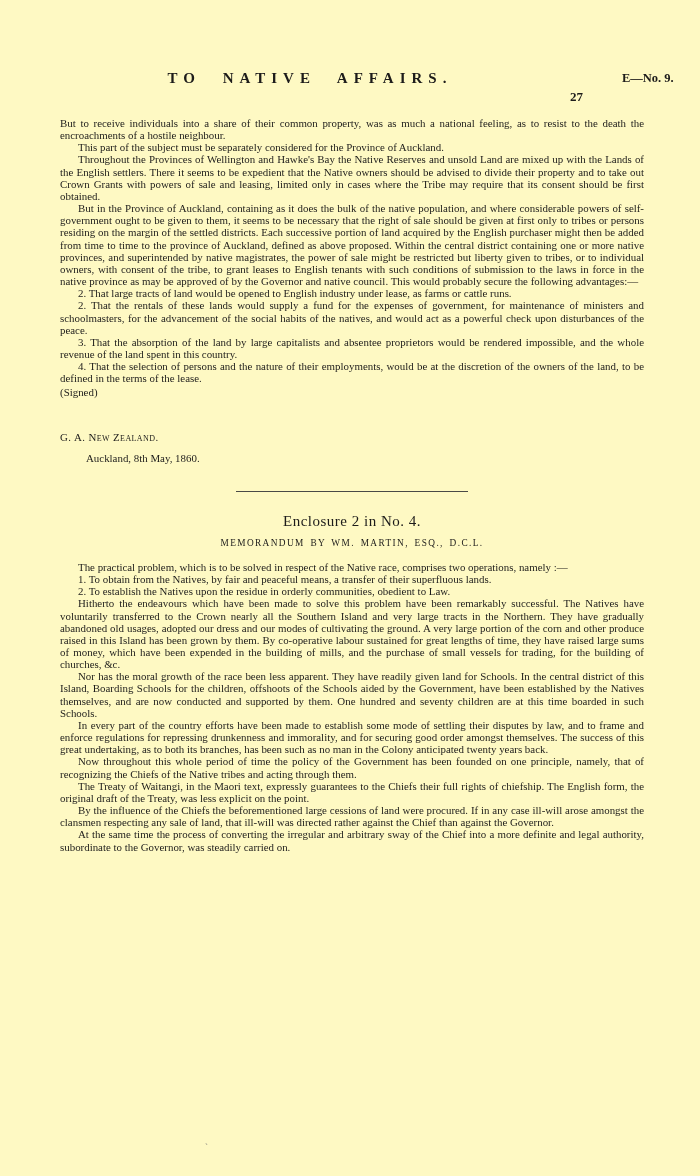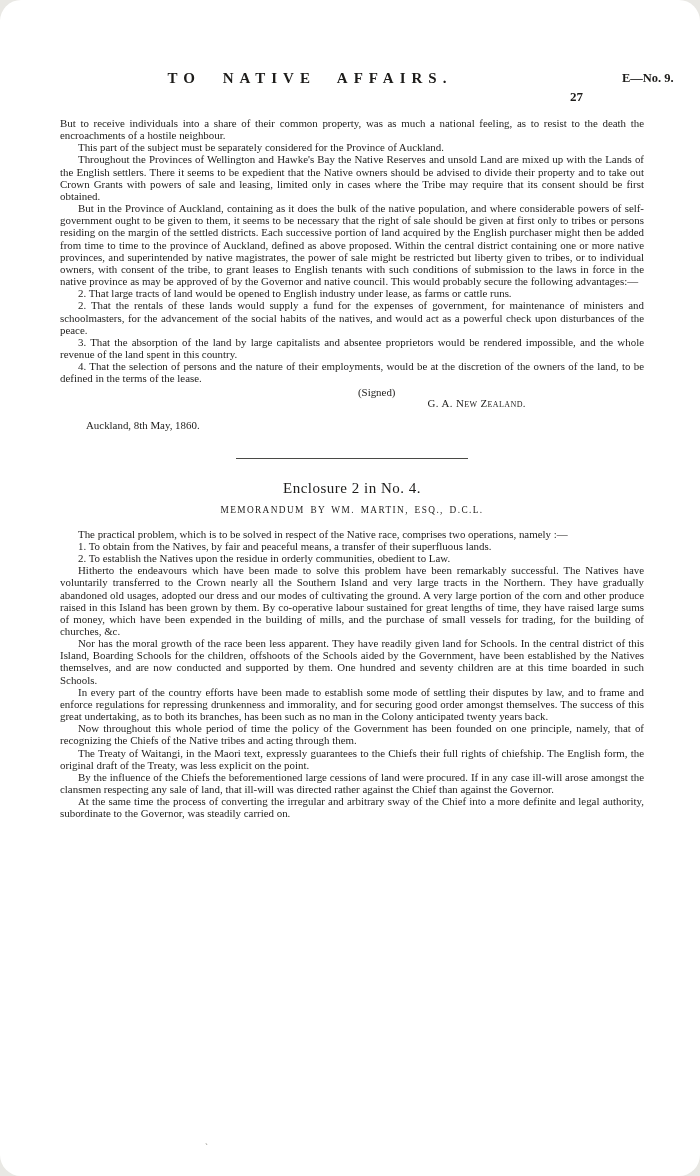--- a/index.html
+++ b/index.html
@@ -2,25 +2,24 @@
 <html><head>
 <meta charset="utf-8">
 <style>
   * { margin: 0; padding: 0; box-sizing: border-box; }
   html, body { background: #e9e8e4; }
   .page {
     position: relative;
     width: 700px;
     height: 1176px;
     margin: 0 auto;
-    background: #ffffff;
+    background: #fef9c3;
     font-family: "Liberation Serif", serif;
     color: #1d1c1a;
     overflow: hidden;
-    border-radius: 21px;
   }
   .running-head {
     position: absolute;
     top: 70px;
     left: 0;
     right: 0;
     height: 22px;
   }
   .head-title {
     position: absolute;
@@ -63,22 +62,23 @@
   }
   .para.flush { text-indent: 0; margin-top: 16px; }
   .signature {
     display: flex;
     justify-content: flex-end;
     gap: 32px;
     padding-right: 118px;
     font-size: 10.9px;
     line-height: 12.15px;
     margin-top: 2px;
+    flex-direction: column;
   }
-  .sig-name { font-variant: small-caps; letter-spacing: 0.4px; margin-top: 11px; }
+  .sig-name { font-variant: small-caps; letter-spacing: 0.4px; }
   .dateline {
     font-size: 10.9px;
     line-height: 12.15px;
     padding-left: 26px;
     margin-top: 9px;
   }
   .section-divider {
     border: none;
     border-top: 1px solid #4a4a46;
     width: 232px;

